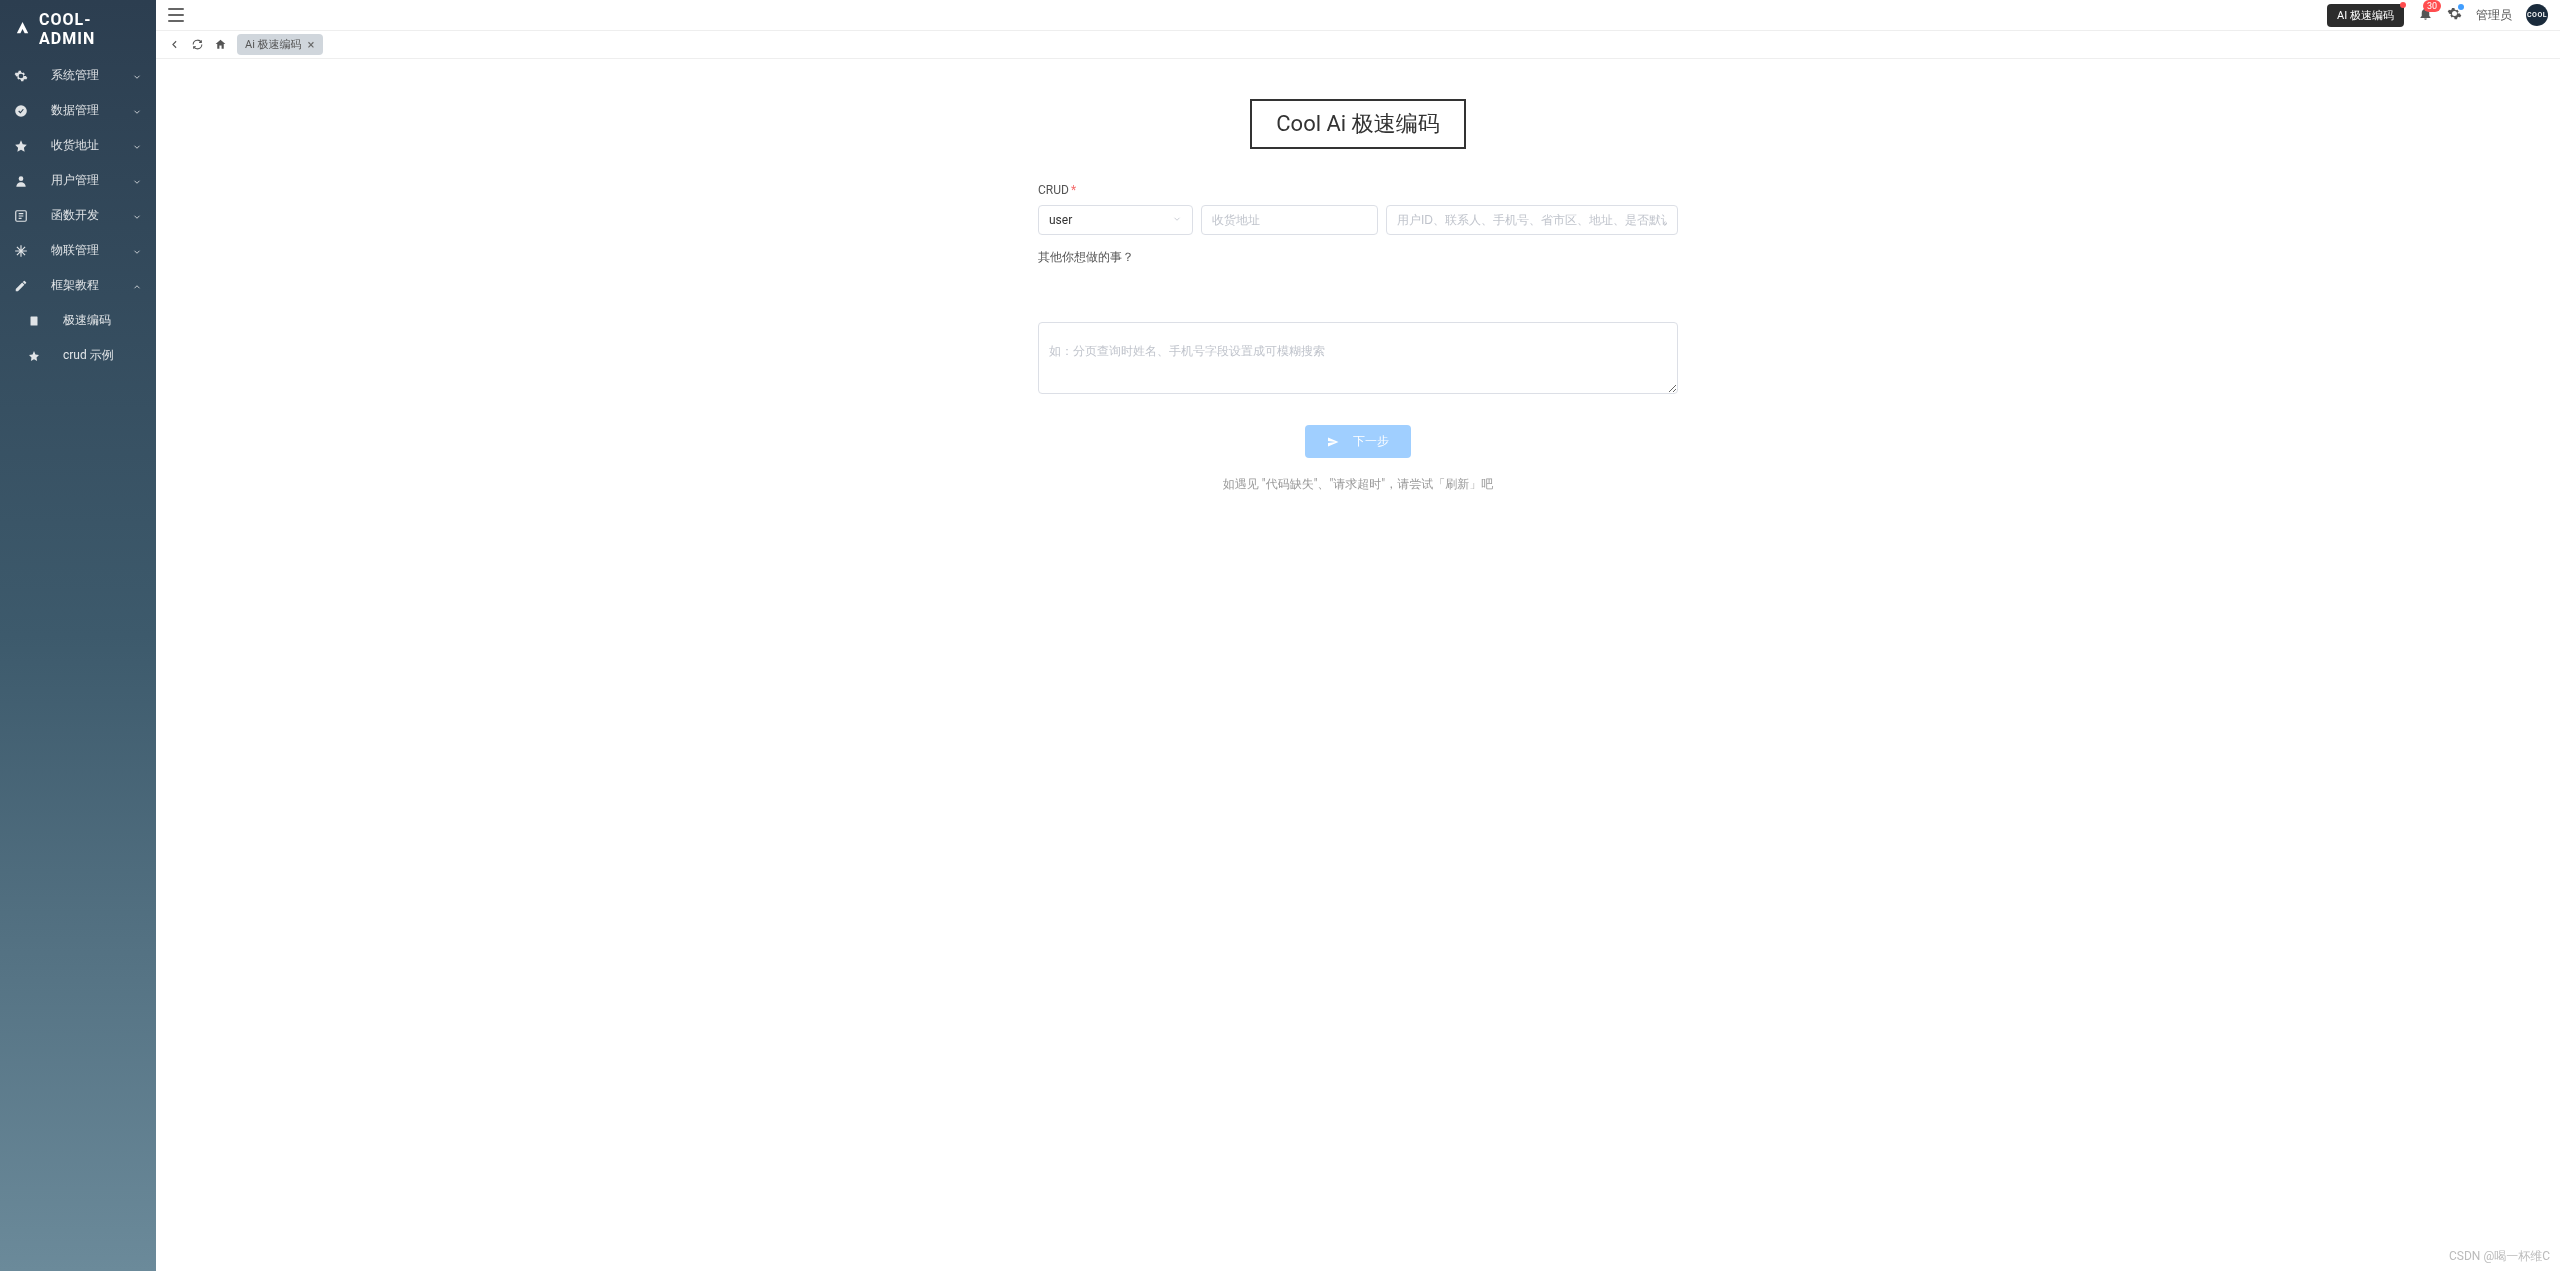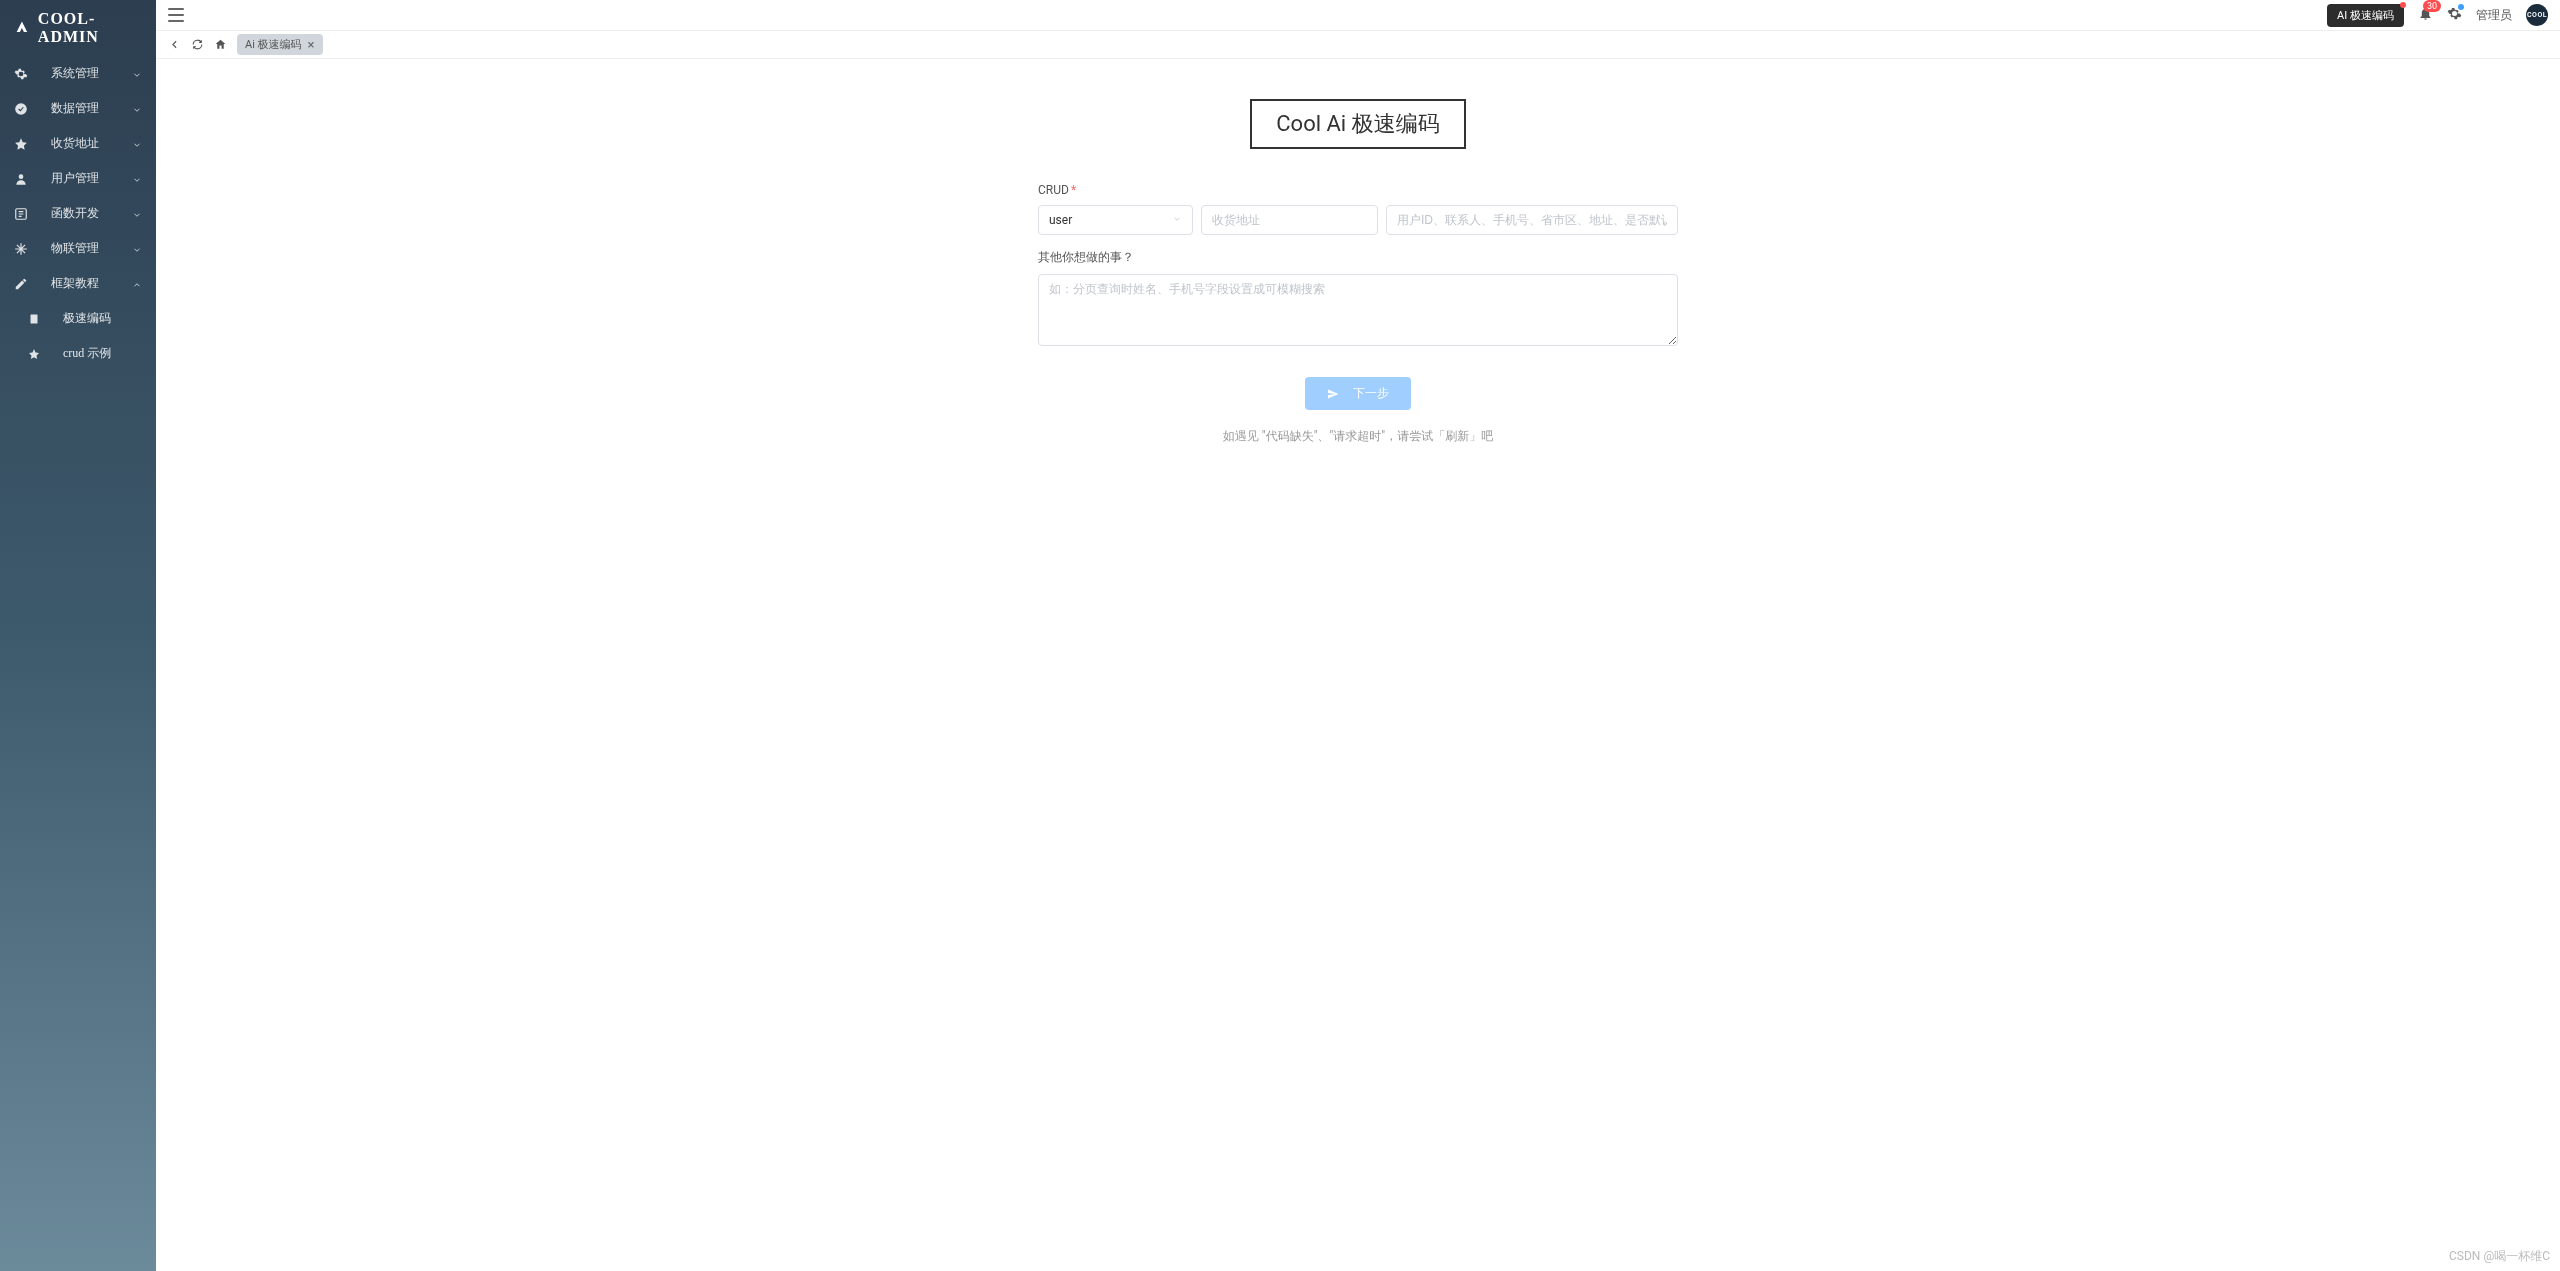--- a/index.html
+++ b/index.html
@@ -1,20 +1,20 @@
 <!DOCTYPE html>
 <html><head>
 <meta charset="utf-8">
 <style>
 * { margin: 0; padding: 0; box-sizing: border-box; }
 body { font-family: -apple-system, BlinkMacSystemFont, "Segoe UI", Roboto, "Helvetica Neue", Arial, sans-serif; font-size: 13px; color: #333; background: #f5f5f5; overflow: hidden; }
 .app { display: flex; height: 100vh; width: 100vw; }
 
 
-.sidebar { width: 156px; background: linear-gradient(180deg, #2c3e50 0%, #3d5a6c 50%, #6b8a9a 100%); color: #fff; display: flex; flex-direction: column; flex-shrink: 0; font-family: Liberation Serif, serif; }
+.sidebar { width: 156px; background: linear-gradient(180deg, #2c3e50 0%, #3d5a6c 50%, #6b8a9a 100%); color: #fff; display: flex; flex-direction: column; flex-shrink: 0; }
 .logo { display: flex; align-items: center; gap: 8px; padding: 10px 14px; font-size: 16px; font-weight: 700; letter-spacing: 1px; }
 .logo svg { width: 18px; height: 18px; fill: #fff; }
 .menu { flex: 1; overflow-y: auto; }
 .menu-item { display: flex; align-items: center; padding: 9px 14px; font-size: 12px; color: rgba(255,255,255,0.85); cursor: pointer; }
 .menu-item .mi-icon { width: 14px; height: 14px; margin-right: 10px; display: inline-flex; align-items: center; justify-content: center; }
 .menu-item .mi-icon svg { width: 14px; height: 14px; fill: currentColor; }
 .menu-item .mi-label { flex: 1; margin-left: 13px; }
 .menu-item .mi-arrow { width: 10px; height: 10px; }
 .menu-item .mi-arrow svg { width: 10px; height: 10px; stroke: currentColor; fill: none; }
 .submenu .menu-item { padding-left: 28px; }
@@ -51,21 +51,21 @@
 .page-title-box { border: 2px solid #333; padding: 8px 24px; display: inline-block; font-size: 22px; font-weight: 400; color: #333; }
 .page-title-wrap { text-align: center; margin-bottom: 34px; }
 .form-label { font-size: 12px; color: #555; margin-bottom: 8px; display: block; }
 .form-label .req { color: #f56c6c; margin-left: 2px; }
 .row { display: flex; gap: 8px; margin-bottom: 14px; }
 .sel, .inp { height: 30px; border: 1px solid #dcdfe6; border-radius: 4px; padding: 0 10px; font-size: 12px; color: #333; background: #fff; }
 .sel { flex: 0 0 155px; display: flex; align-items: center; justify-content: space-between; cursor: pointer; position: relative; }
 .sel .sel-arrow svg { width: 10px; height: 10px; stroke: #c0c4cc; fill: none; }
 .inp { flex: 1; }
 .inp::placeholder { color: #c0c4cc; }
-.txa { width: 100%; height: 72px; border: 1px solid #dcdfe6; border-radius: 4px; padding: 6px 10px; font-size: 12px; resize: vertical; font-family: inherit; }
+.txa { width: 100%; height: 72px; border: 1px solid #dcdfe6; border-radius: 4px; padding: 20px 10px; font-size: 12px; resize: vertical; font-family: inherit; margin-top: 48px; }
 .txa::placeholder { color: #c0c4cc; }
 .btn-row { text-align: center; margin-top: 28px; }
 .next-btn { background: #a0cfff; color: #fff; border: none; padding: 8px 22px; border-radius: 4px; font-size: 12px; cursor: pointer; display: inline-flex; align-items: center; gap: 14px; }
 .next-btn svg { width: 12px; height: 12px; fill: #fff; }
 .hint { text-align: center; font-size: 12px; color: #999; margin-top: 18px; }
 
 .watermark { position: fixed; bottom: 6px; right: 10px; font-size: 12px; color: #bbb; }
 </style>
 </head>
 <body>

